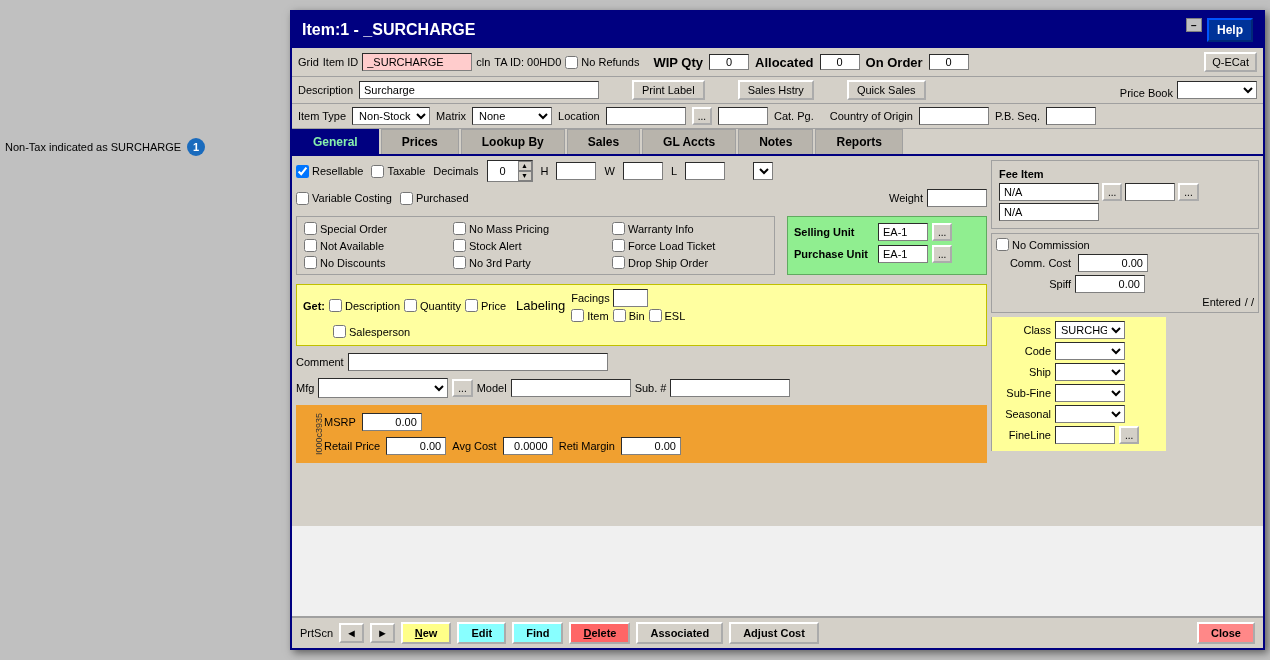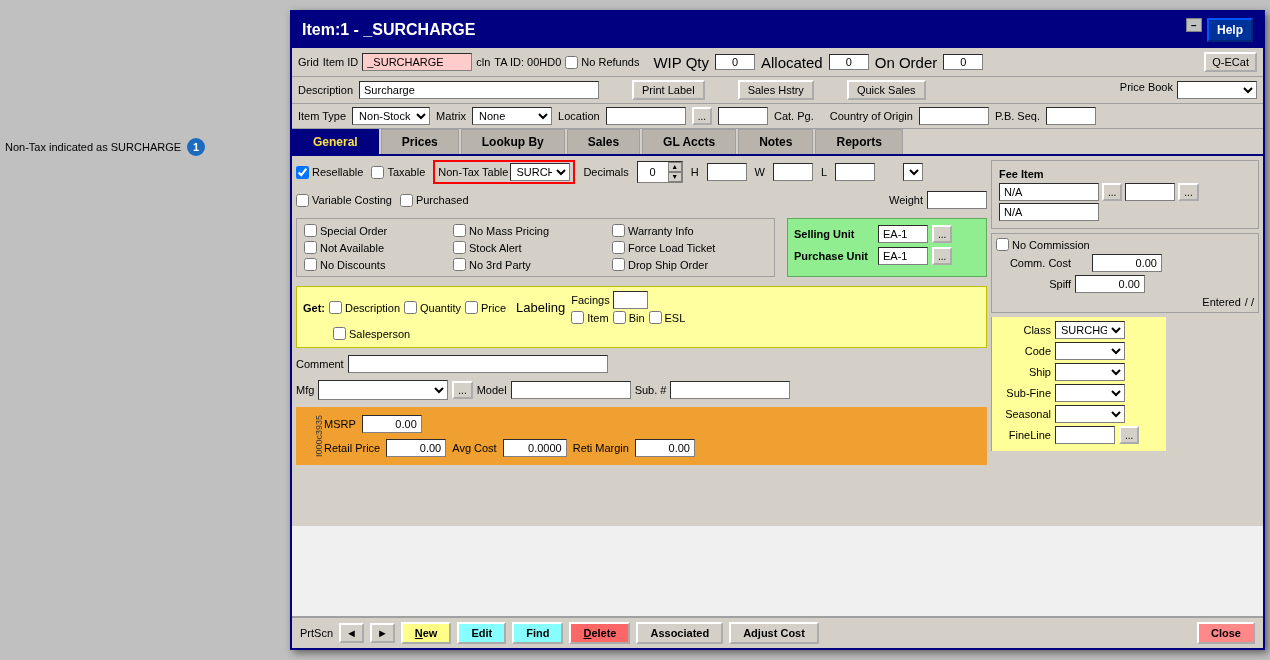--- a/index.html
+++ b/index.html
@@ -109,21 +109,21 @@
       align-items: center;
       gap: 3px;
       font-size: 11px;
     }
     .wip-section {
       display: flex;
       align-items: center;
       gap: 6px;
       margin-left: 10px;
     }
-    .wip-label { font-size: 15px; font-weight: normal; }
+    .wip-label { font-size: 13px; font-weight: bold; }
     .wip-box {
       border: 1px inset #808080;
       background: white;
       padding: 1px 4px;
       font-size: 11px;
       width: 40px;
       text-align: center;
     }
     .qecat-btn {
       margin-left: auto;
@@ -153,21 +153,21 @@
       background: #d4d0c8;
       border: 2px outset #fff;
       font-size: 11px;
       padding: 2px 8px;
       cursor: pointer;
       margin-left: 27px;
     }
     .price-book-area {
       margin-left: auto;
       display: flex;
-      align-items: flex-start;
+      align-items: flex-end;
       gap: 4px;
     }
 
     .type-row {
       background: #d4d0c8;
       padding: 3px 6px;
       display: flex;
       align-items: center;
       gap: 6px;
       border-bottom: 1px solid #a0a0a0;
@@ -226,21 +226,21 @@
       font-weight: bold;
       cursor: pointer;
       border: 1px solid #a0a0a0;
       border-bottom: none;
       background: #b8b4ac;
       color: #000;
       margin-right: 2px;
     }
     .tab.active {
       background: #000080;
-      color: #fde047;
+      color: #86efac;
       border-color: #000080;
     }
 
     .right-panel {
       width: 175px;
       background: #ffff99;
       border-left: 1px solid #a0a0a0;
       padding: 4px;
     }
 
@@ -590,26 +590,20 @@
 
       <div class="general-row1">
         <label class="checkbox-label">
           <input type="checkbox" checked="" style="">
           <span>Resellable</span>
         </label>
         <label class="checkbox-label">
           <input type="checkbox" style="">
           <span>Taxable</span>
         </label>
-        <div class="non-tax-box">
-          <span>Non-Tax Table</span>
-          <select class="non-tax-select">
-            <option>SURCH</option>
-          </select>
-        </div>
         <span class="toolbar-label">Decimals</span>
         <div class="spinner-field">
           <input class="spinner-input" type="text" value="0" style="">
           <div class="spinner-btns">
             <div class="spinner-up">▲</div>
             <div class="spinner-down">▼</div>
           </div>
         </div>
         <span class="toolbar-label">H</span>
         <input class="dim-field" style="">
@@ -760,21 +754,21 @@
       <div class="orange-section">
         <span class="vertical-text">I000c3935</span>
         <div class="msrp-row">
           <span>MSRP</span>
           <input class="price-field" value="0.00" style="">
         </div>
         <div class="retail-row">
           <span>Retail Price</span>
           <input class="price-field" value="0.00" style="">
           <span>Avg Cost</span>
-          <input class="price-field" value="0.0000" style="width: 64px;">
+          <input class="price-field" value="0.0000" style="width: 50px;">
           <span>Reti Margin</span>
           <input class="price-field" value="0.00" style="">
         </div>
       </div>
     </div>
 
     <div style="display:flex; flex-direction:column; width:280px; margin-left:4px; gap:4px;">
 
       <div style="border:1px solid #a0a0a0; background:#d4d0c8; padding:7px;">
         <div style="font-size:11px;font-weight:bold;margin-bottom:3px;">Fee Item</div>
@@ -789,21 +783,21 @@
         </div>
       </div>
 
       <div style="background:#d4d0c8; padding:4px; border:1px solid #a0a0a0;">
         <div style="display:flex;align-items:center;gap:4px;margin-bottom:3px;">
           <label class="checkbox-label">
             <input type="checkbox" style="">
             <span>No Commission</span>
           </label>
         </div>
-        <div style="display:flex;align-items:center;gap:21px;margin-bottom:3px;">
+        <div style="display:flex;align-items:center;gap:7px;margin-bottom:3px;">
           <span style="font-size:11px;width:75px;text-align:right;">Comm. Cost</span>
           <input class="comm-field" value="0.00" style="">
         </div>
         <div style="display:flex;align-items:center;gap:4px;margin-bottom:3px;">
           <span style="font-size:11px;width:75px;text-align:right;">Spiff</span>
           <input class="comm-field" value="0.00" style="">
         </div>
         <div style="display:flex;align-items:center;gap:4px;">
           <span style="font-size:11px;margin-left:auto;">Entered</span>
           <span style="font-size:11px;">/ /</span>

